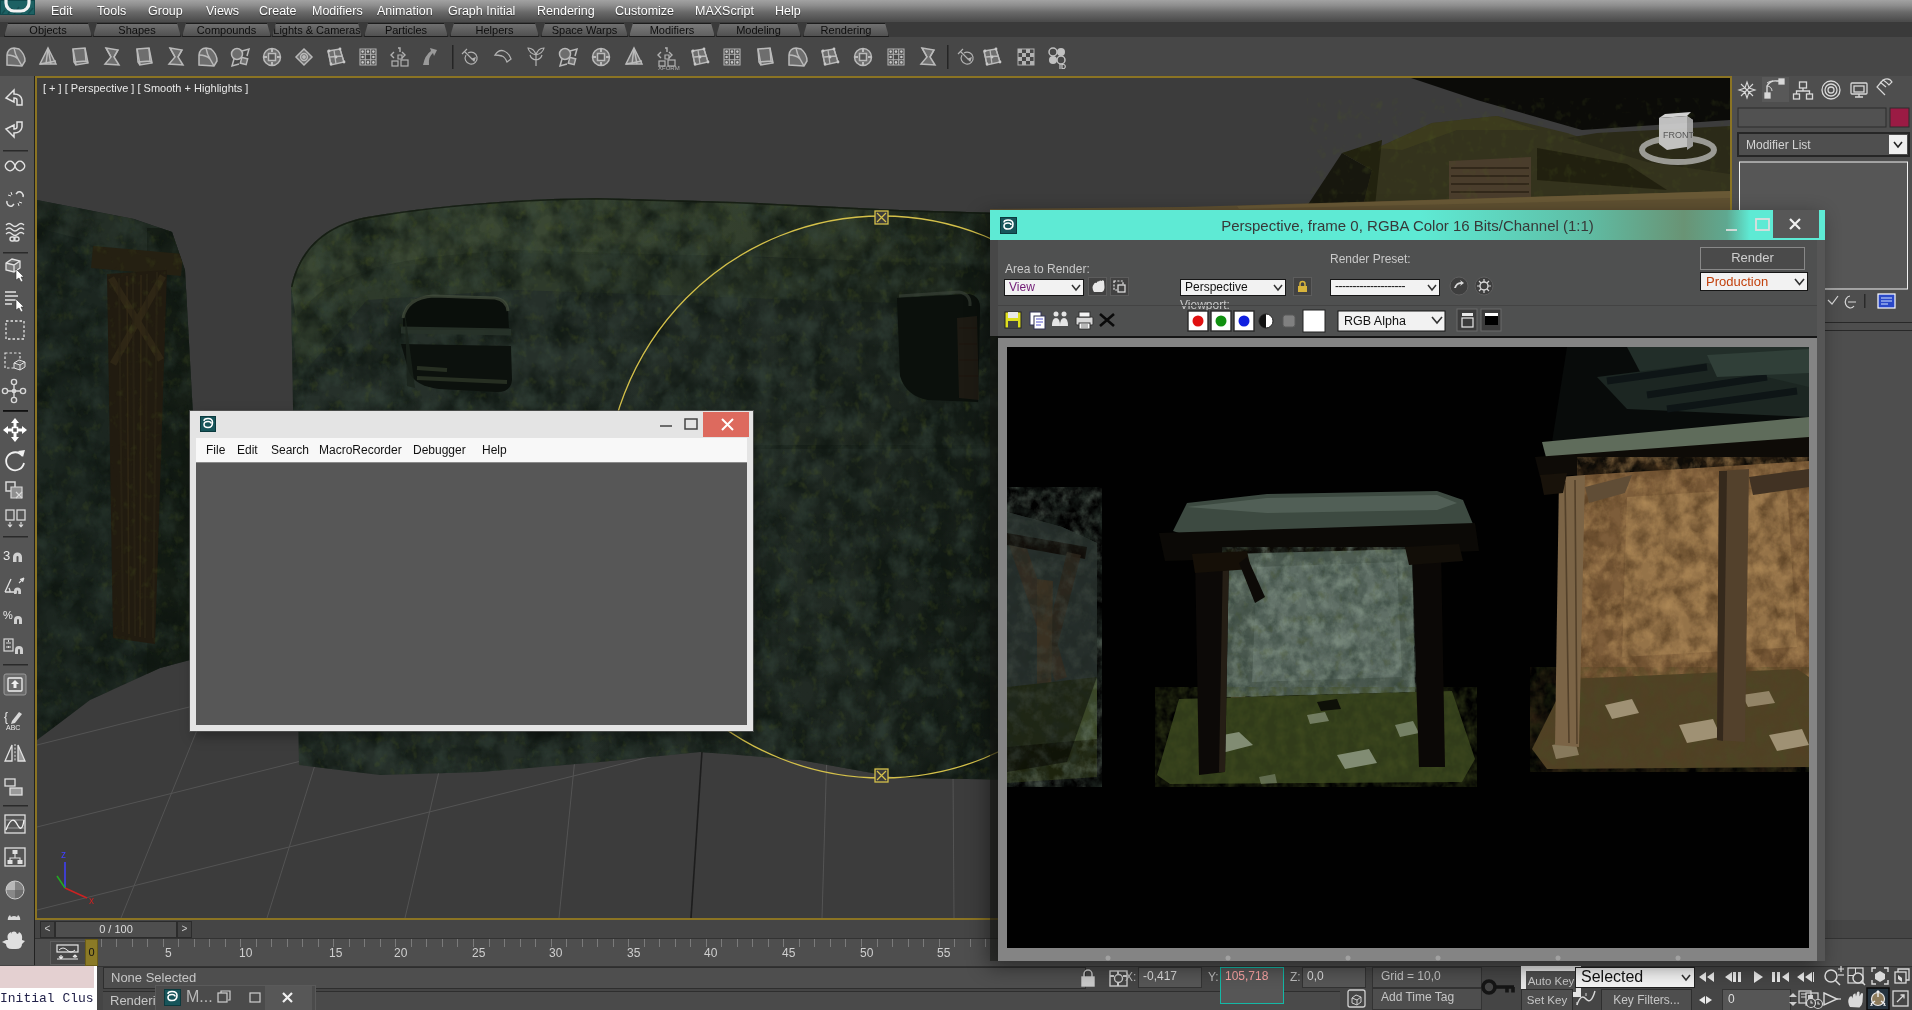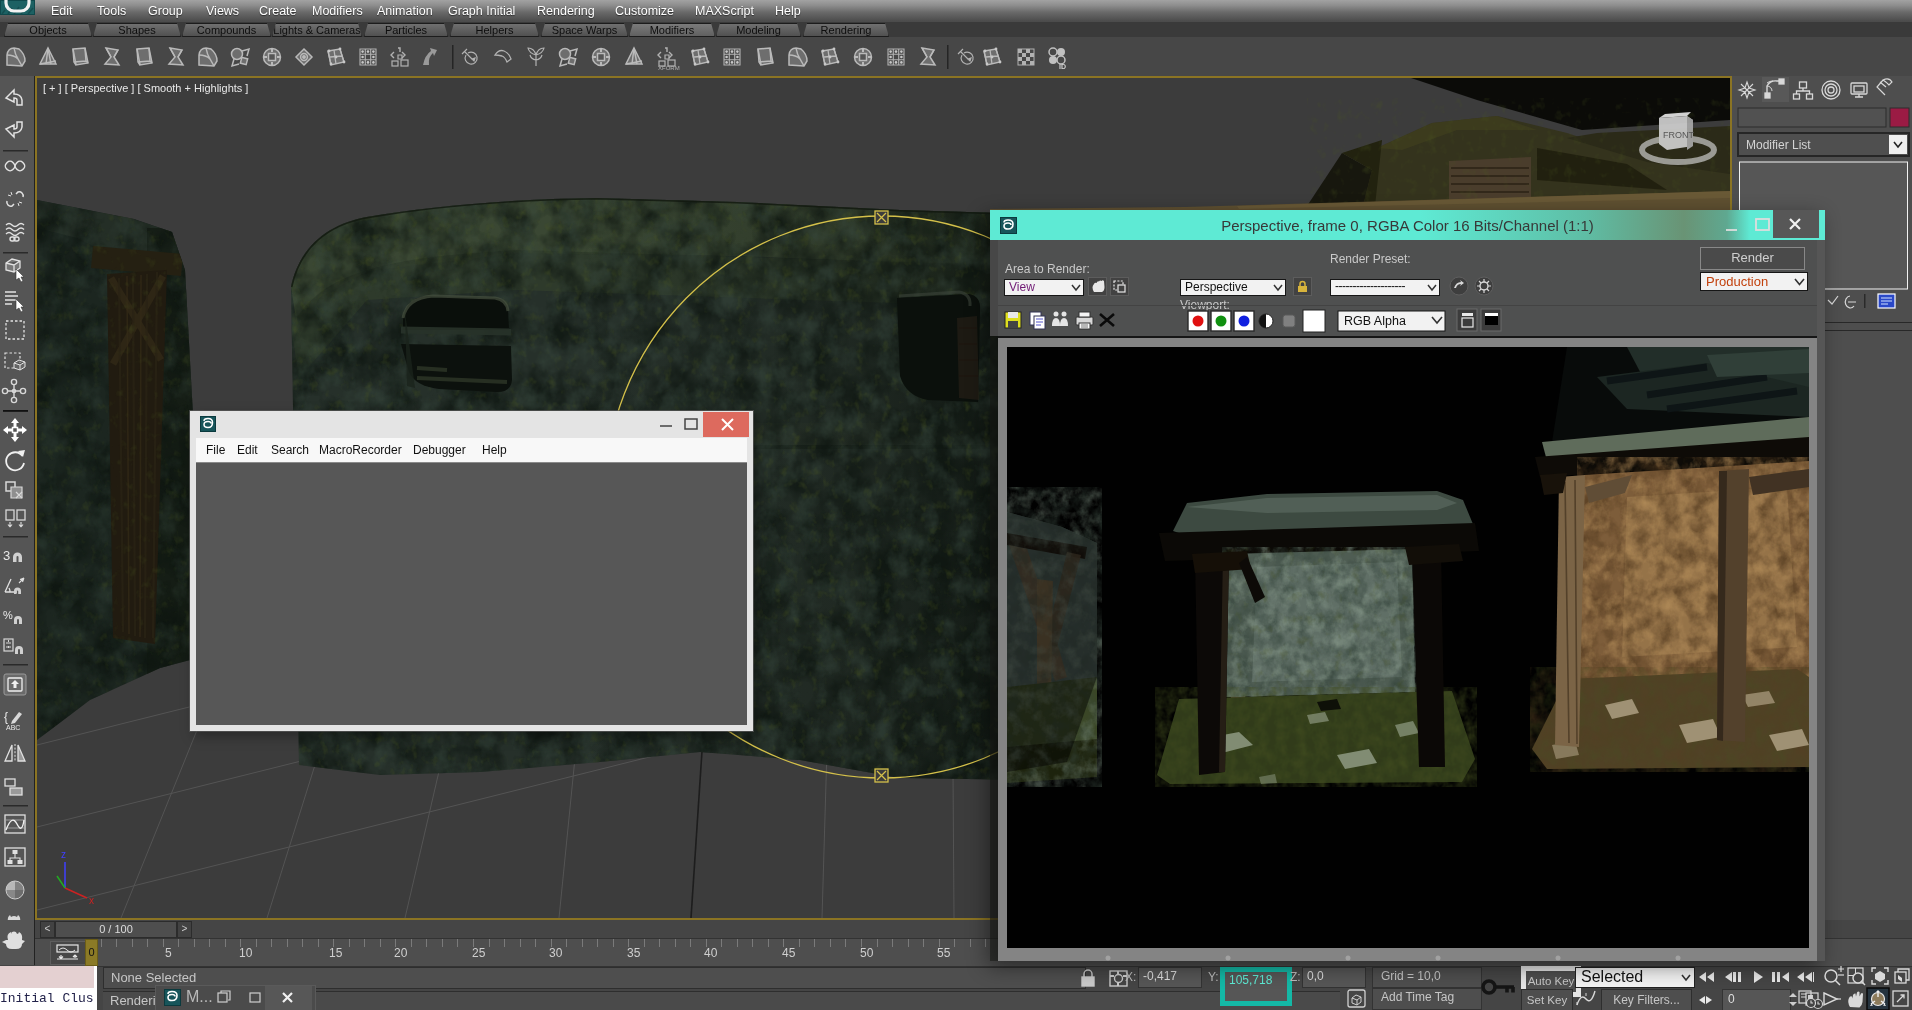--- a/index.html
+++ b/index.html
@@ -636,21 +636,21 @@
       <path d="M8,11 v-3 a4,4 0 0 1 8,0 v3"></path>
       <rect x="34" y="5" width="17" height="15"></rect>
       <circle cx="42.5" cy="12.5" r="4"></circle>
       <path d="M34,10 h4 M47,10 h4 M42,5 v3 M42,17 v3" stroke-width="2"></path>
     </g>
   </svg>
   <div class="abs" style="top:47px;left:0;height:20px;font-size:12px;color:#bcbcbc;">
     <span class="abs" style="left:1125px;top:3px;">X:</span>
     <div class="abs" style="left:1138px;top:0px;width:58px;height:18px;background:#565656;border:1px solid #333;color:#dcdcdc;padding:1px 0 0 4px;">-0,417</div>
     <span class="abs" style="left:1208px;top:3px;">Y:</span>
-    <div class="abs" style="left:1220px;top:0px;width:58px;height:18px;background:#565656;border:5px solid #14b8a6;color:#5eead4;padding:1px 0 10px 4px;">105,718</div>
+    <div class="abs" style="left:1220px;top:0px;width:58px;height:18px;background:#565656;border:1px solid #14b8a6;color:#fca5a5;padding:1px 0 16px 4px;">105,718</div>
     <span class="abs" style="left:1290px;top:3px;">Z:</span>
     <div class="abs" style="left:1302px;top:0px;width:58px;height:18px;background:#565656;border:1px solid #333;color:#dcdcdc;padding:1px 0 0 4px;">0,0</div>
     <div class="abs" style="left:1372px;top:0px;width:100px;height:18px;background:#4e4e4e;border:1px solid #333;color:#c6c6c6;padding:1px 0 0 8px;">Grid = 10,0</div>
   </div>
 
   <svg class="abs" style="left:1340px;top:68px" width="30" height="22">
     <rect x="8" y="2" width="17" height="17" rx="2" fill="none" stroke="#d0d0d0" stroke-width="1.3"></rect>
     <path d="M12,10 l4,-3 l5,2 l0,5 l-4,3 l-5,-2 Z M12,10 l5,2 l4,-3 M17,12 l0,5" stroke="#d0d0d0" fill="none" stroke-width="1"></path>
   </svg>
   <div class="abs" style="left:1372px;top:68px;width:100px;height:19px;background:#4e4e4e;border:1px solid #333;color:#c6c6c6;font-size:12px;padding:1px 0 0 8px;">Add Time Tag</div>

